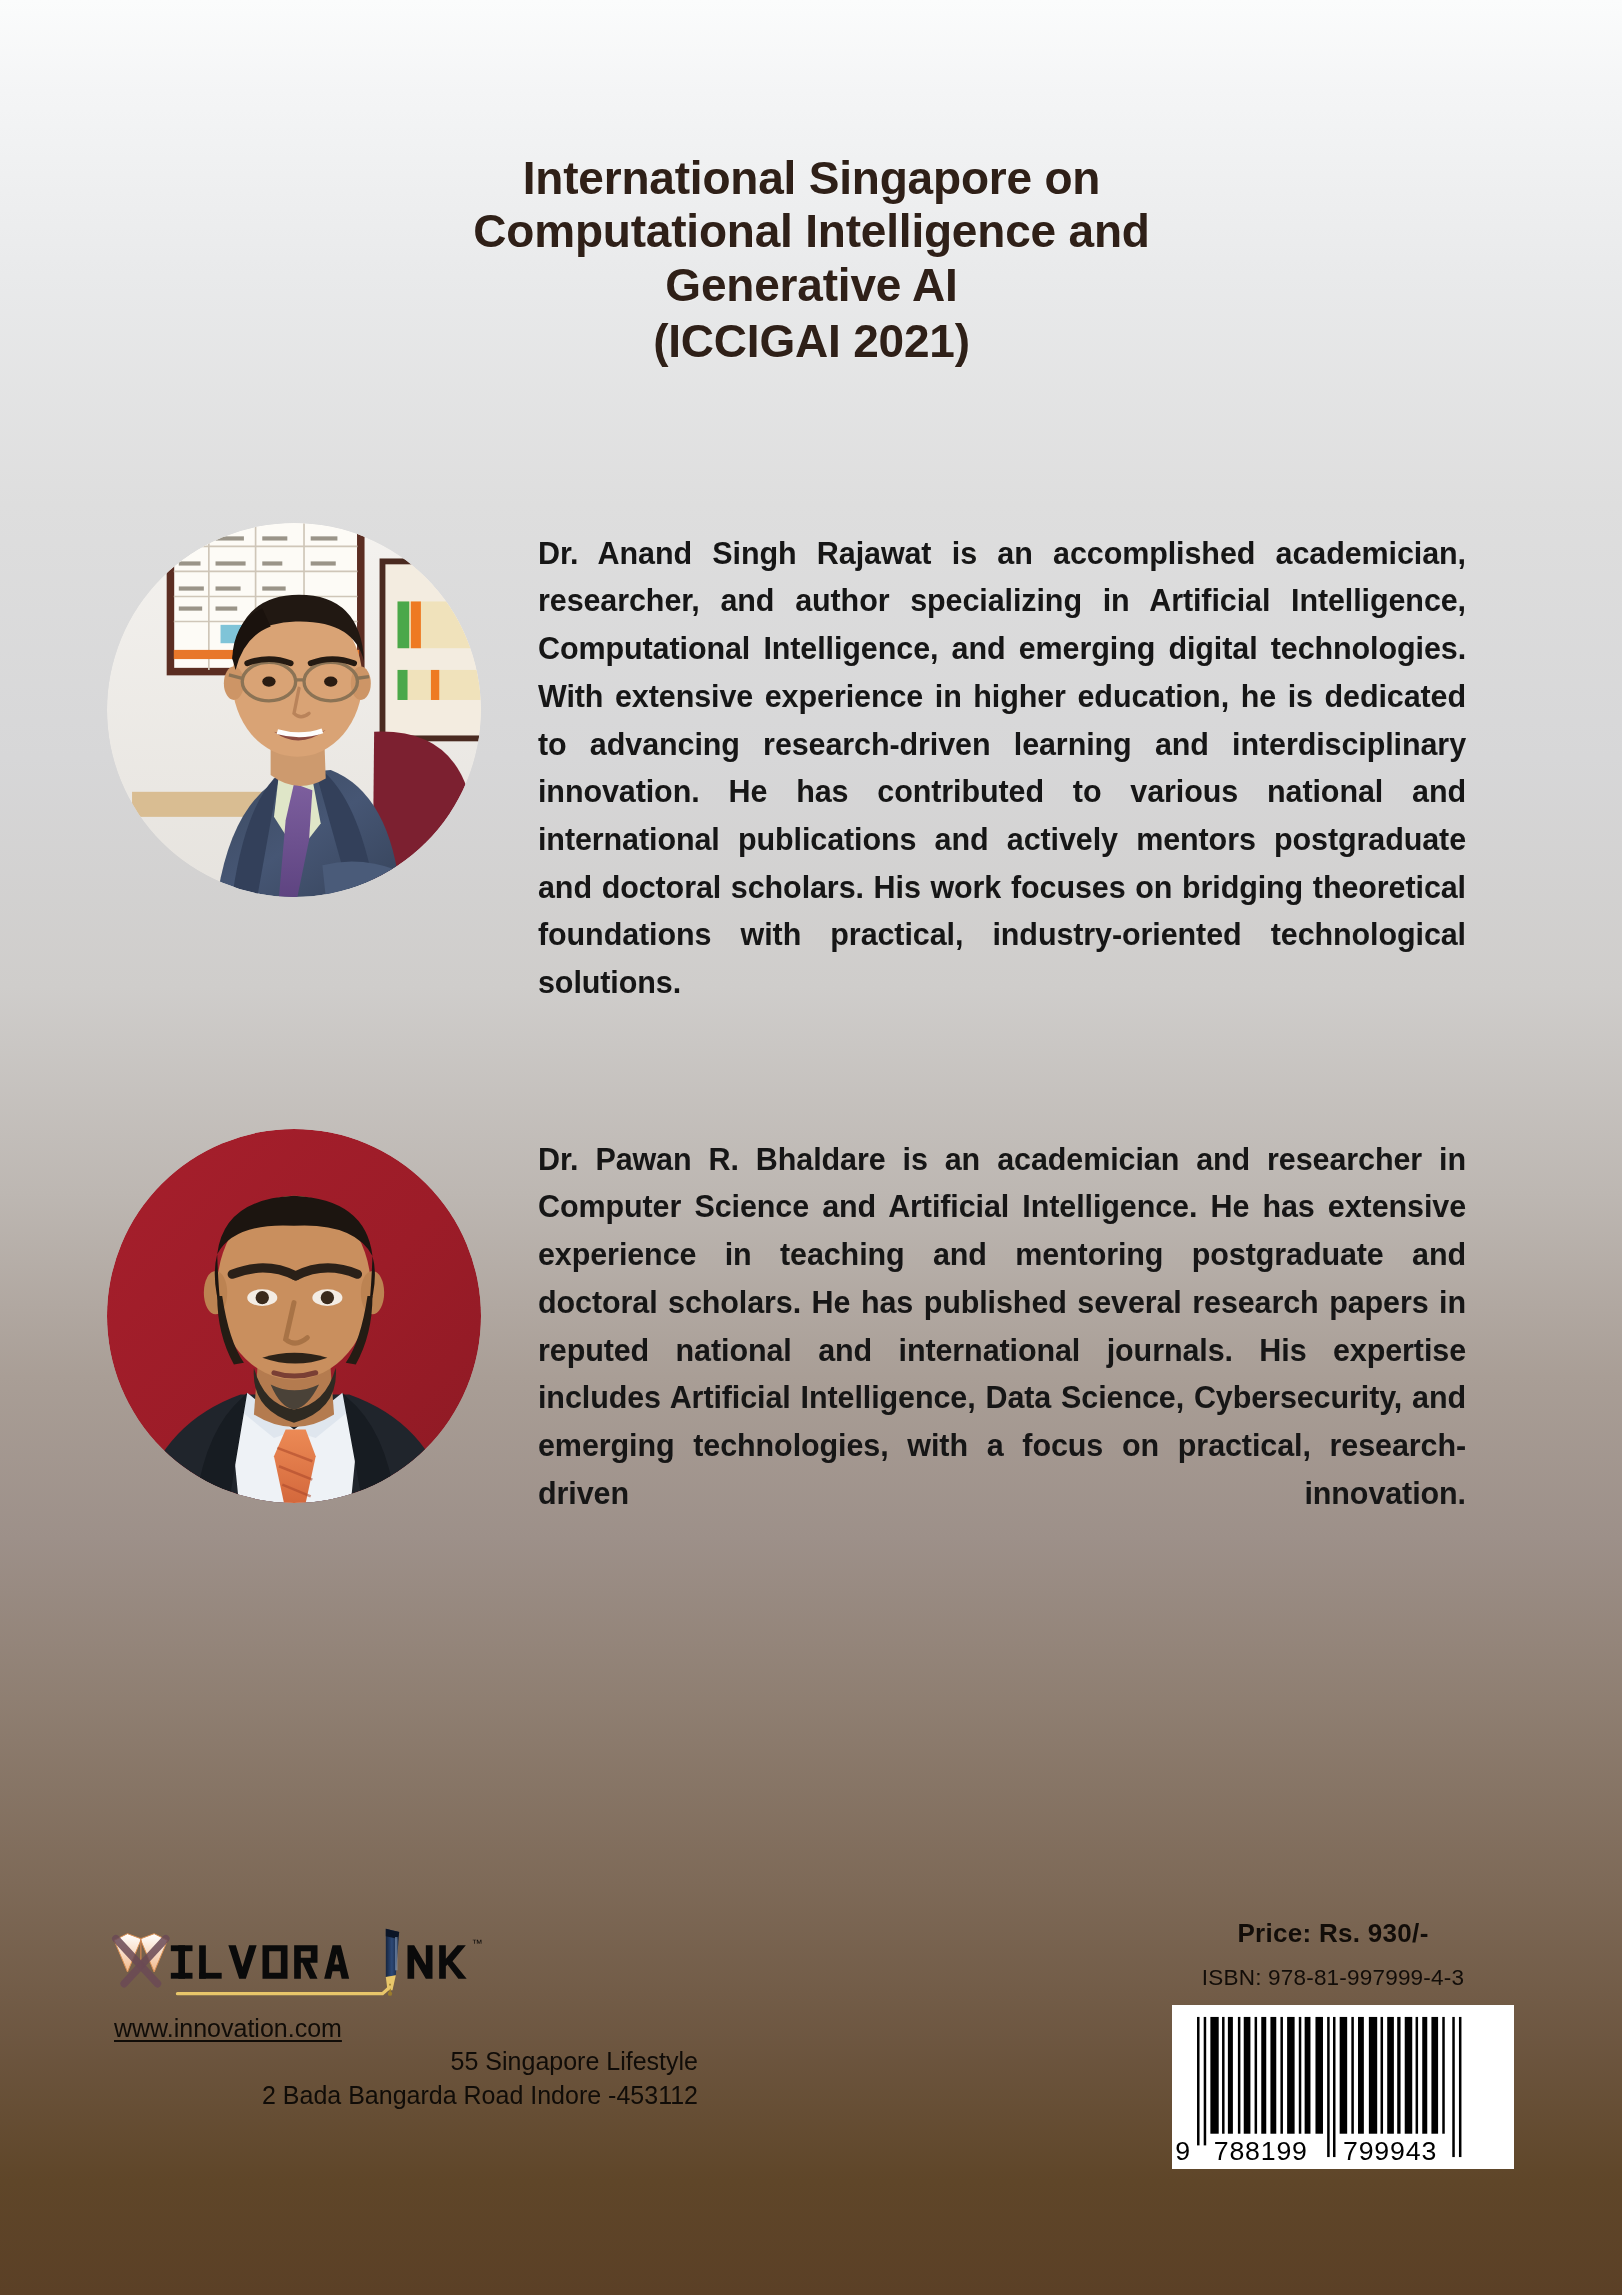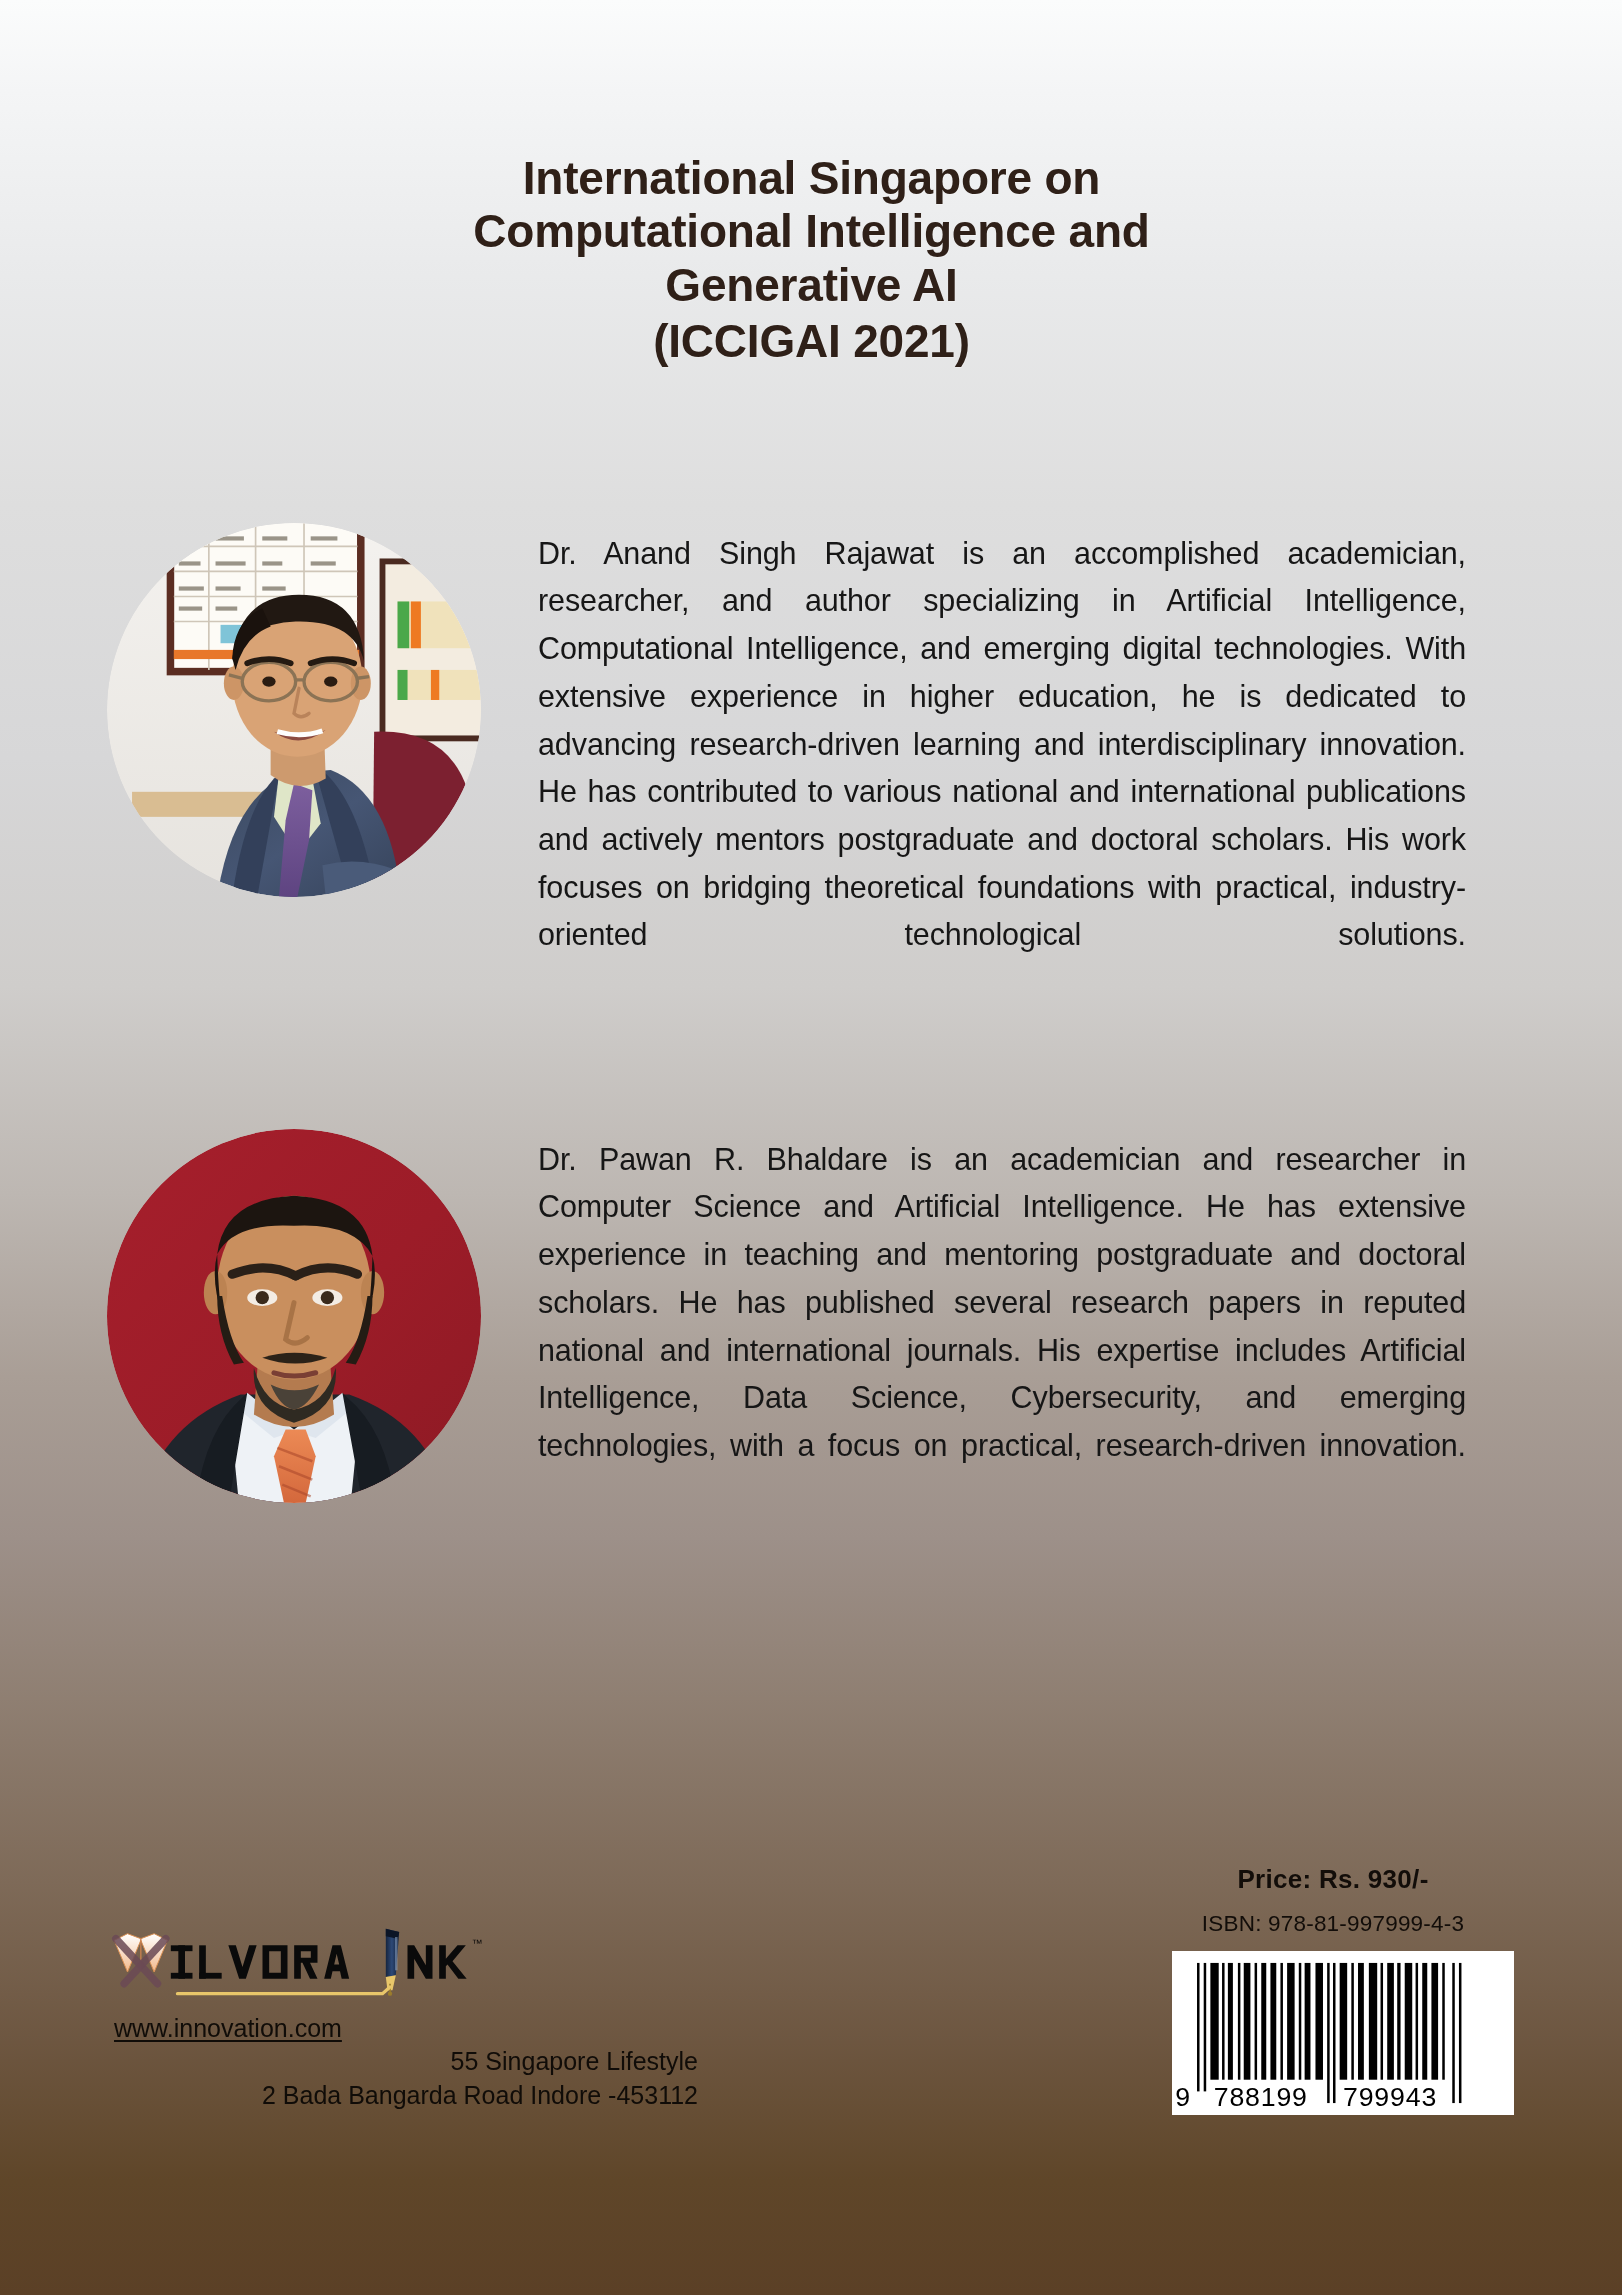--- a/index.html
+++ b/index.html
@@ -75,21 +75,21 @@
   .bio {
     position:absolute;
     left:538px;
     width:928px;
     top:6.7px;
     font-size:30.5px;
     line-height:1.565;
     color:#161616;
     text-align:justify;
     text-justify:inter-word;
-    font-weight:400;
+    font-weight:700;
     letter-spacing:-0.1px;
   }
   .bio::after { content:""; display:inline-block; width:100%; }
 
   
   .publisher {
     position:absolute;
     left:114px;
     top:1925px;
     width:584px;
@@ -119,21 +119,21 @@
     color:#100c08;
     line-height:1.3;
     margin-top:0.8px;
     text-align:right;
   }
 
   
   .commerce {
     position:absolute;
     right:94px;
-    top:1863px;
+    top:1917px;
     width:392px;
     text-align:center;
   }
   .price {
     font-size:26px;
     font-weight:bold;
     color:#120d09;
     letter-spacing:0.3px;
     line-height:1.3;
   }

